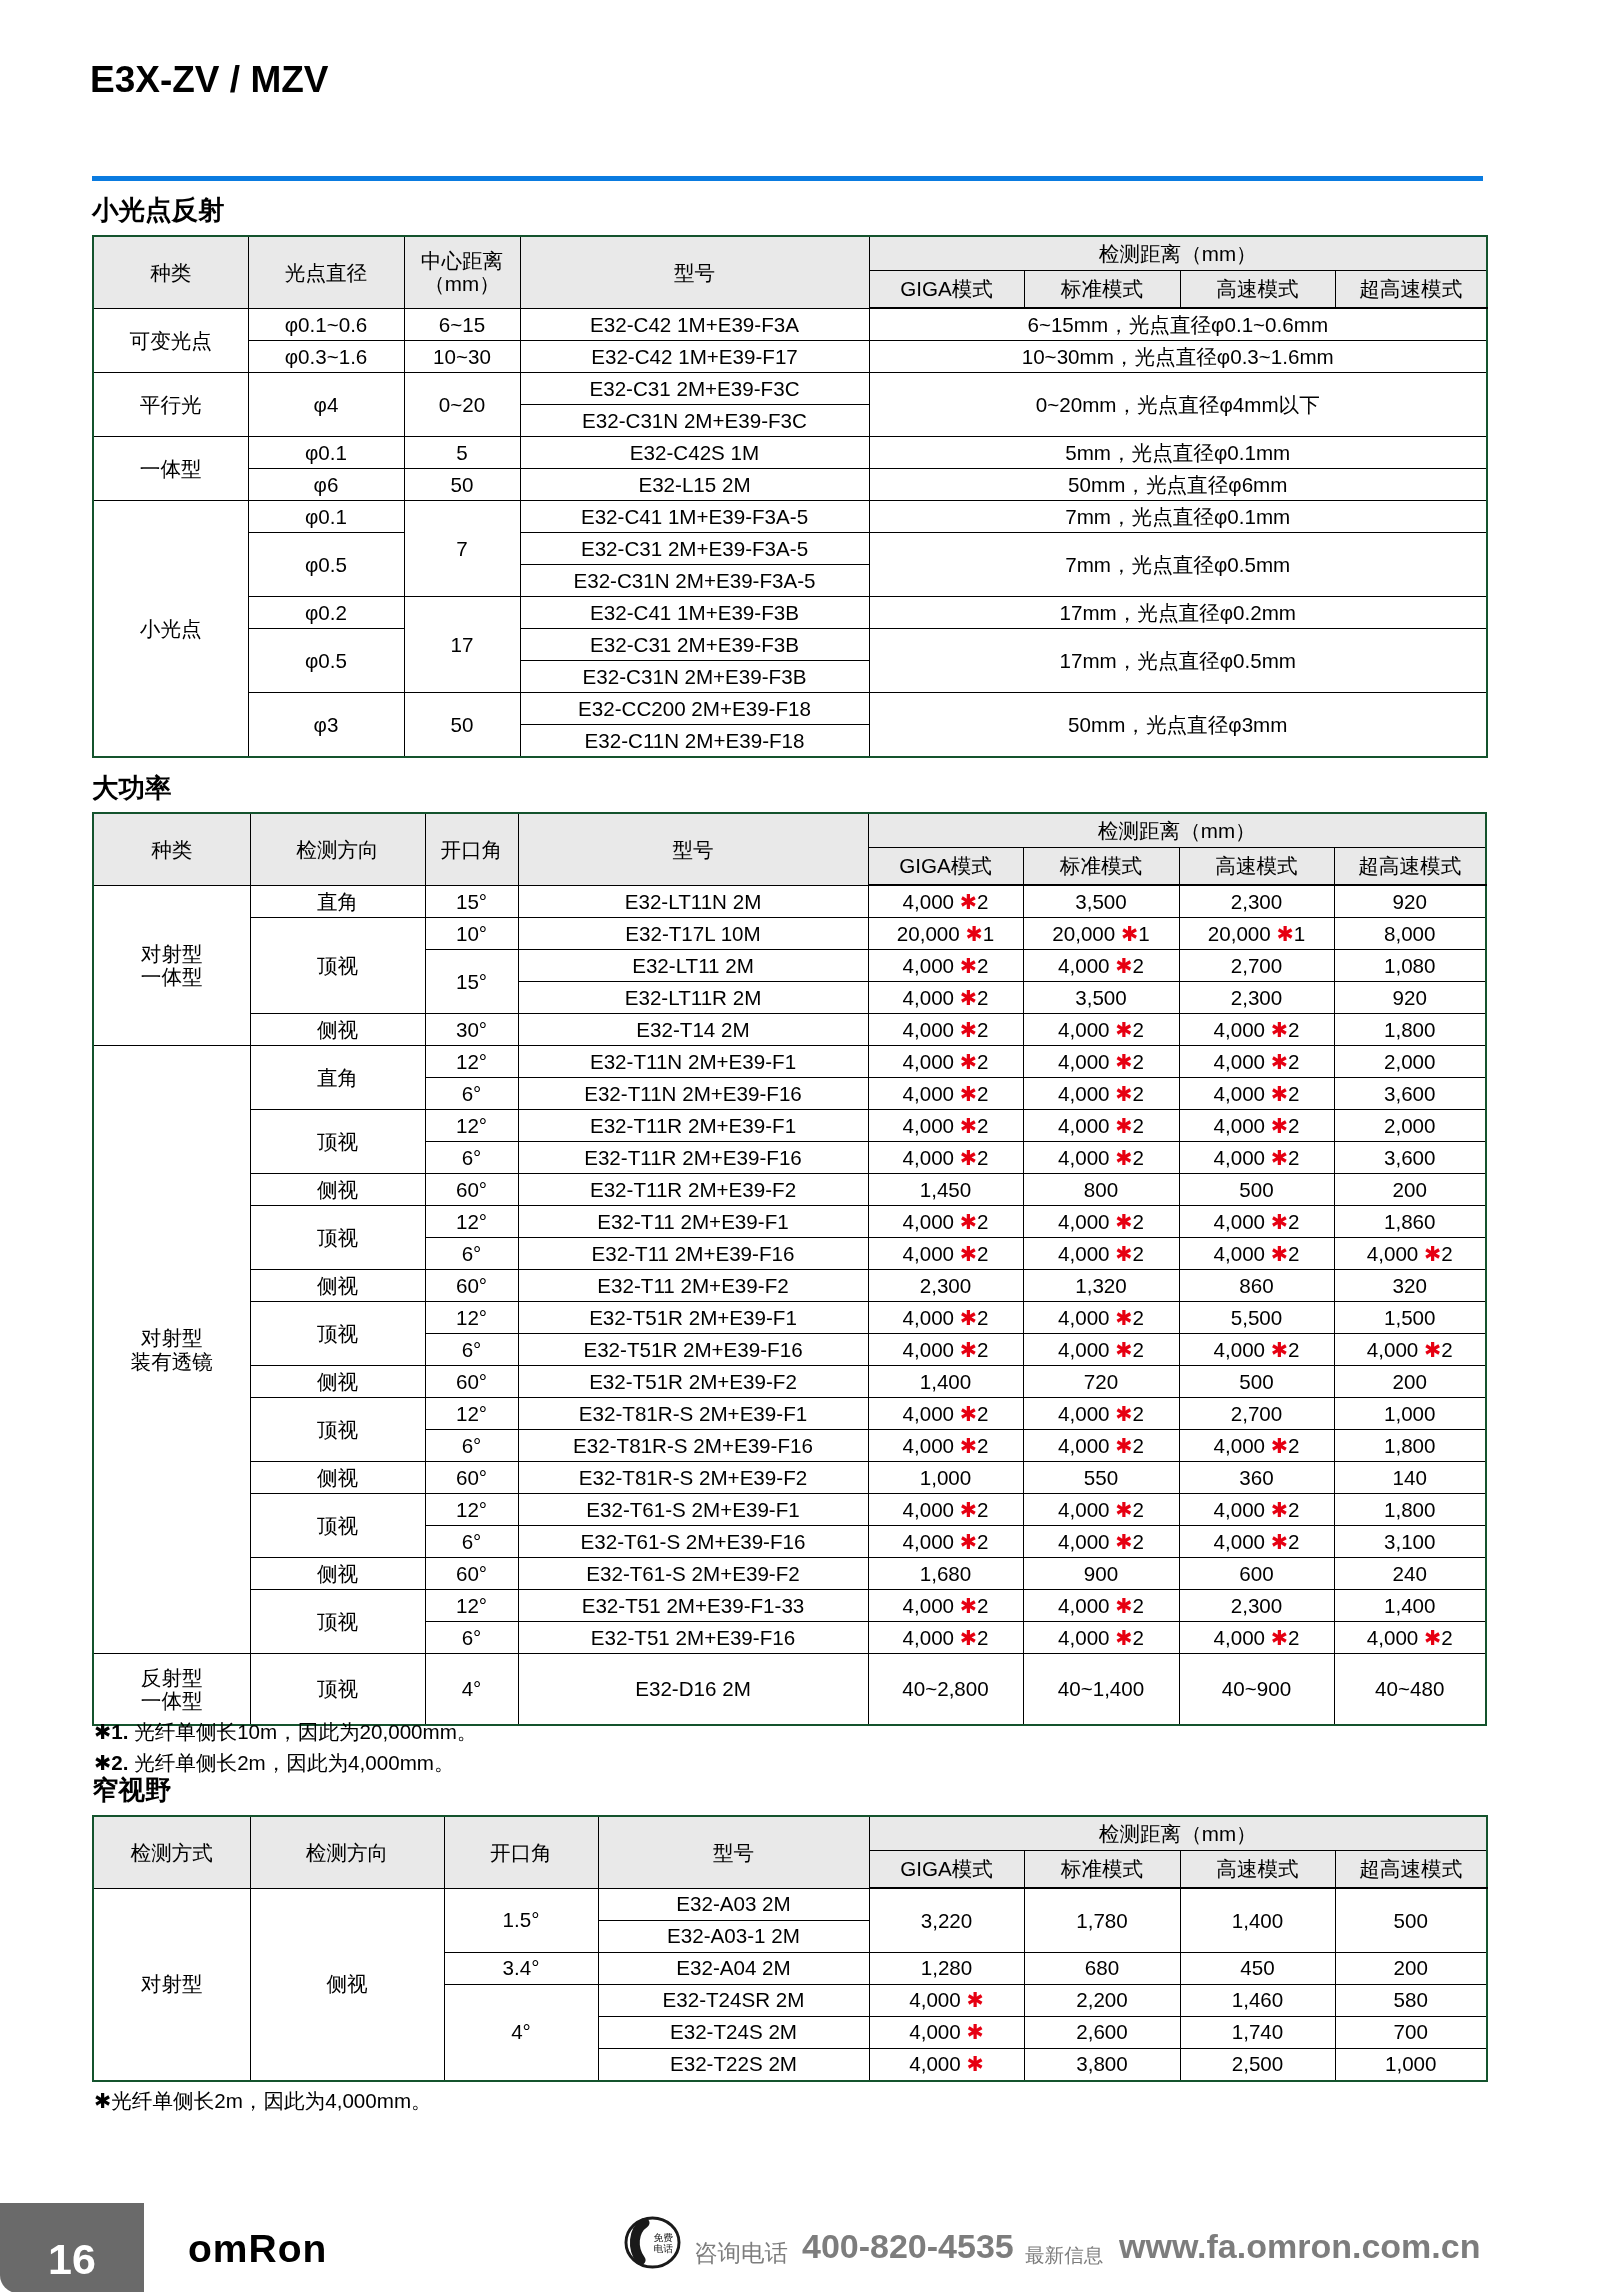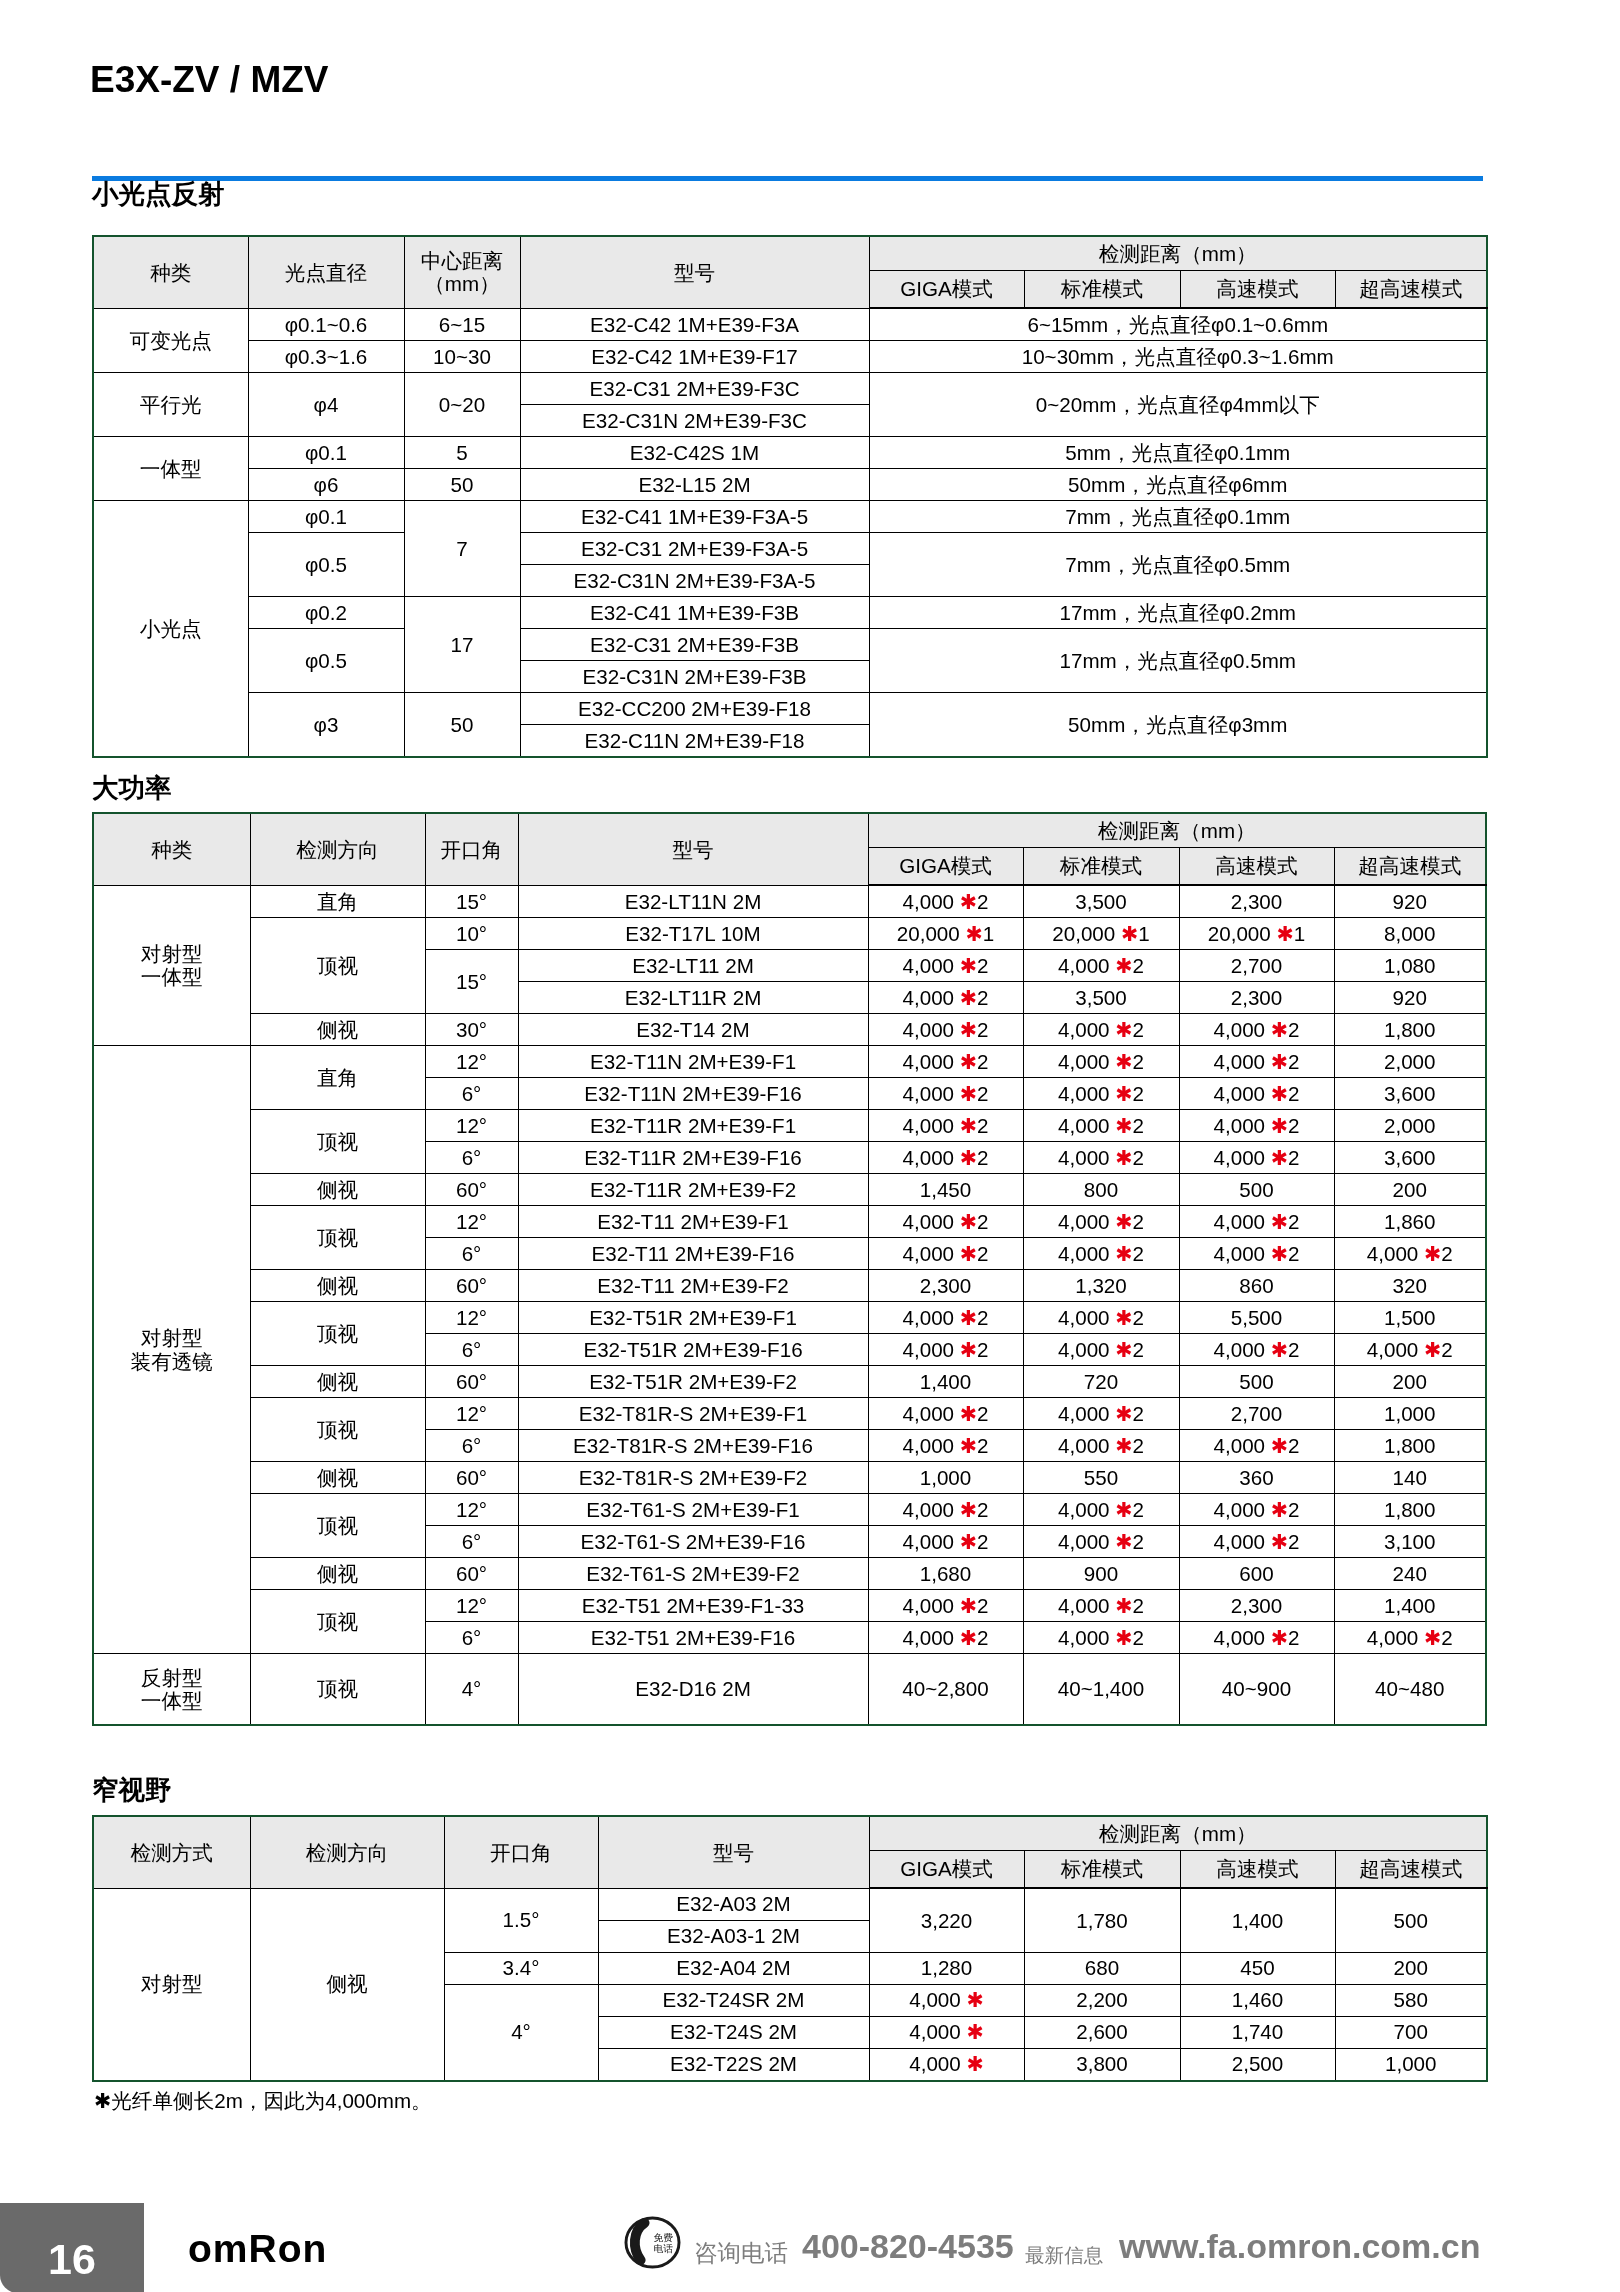--- a/index.html
+++ b/index.html
@@ -37,21 +37,21 @@
   .url{left:1119px;top:2227px;font-size:34px;font-weight:bold;color:#7d7d7d;}
 </style>
 </head>
 <body>
 
 <div id="page">
 
   <div class="abs page-title">E3X-ZV / MZV</div>
   <div class="abs rule"></div>
 
-  <div class="abs sec-title" style="left:92px;top:176px;">小光点反射</div>
+  <div class="abs sec-title" style="left:92px;top:192px;">小光点反射</div>
   <table class="sheet abs" style="left:92px;top:235px;width:1393px;">
     <colgroup>
         <col style="width:155px">
         <col style="width:156px">
         <col style="width:116px">
         <col style="width:349px">
       <col style="width:155px">
         <col style="width:156px">
         <col style="width:155px">
         <col style="width:152px">
@@ -391,20 +391,24 @@
       <td class="bt">4°</td>
       <td class="model bt">E32-D16 2M</td>
       <td class="num bt">40~2,800</td>
       <td class="num bt">40~1,400</td>
       <td class="num bt">40~900</td>
       <td class="num bt">40~480</td>
     </tr>
   </tbody>
     </table>
 
+  <div class="abs notes" style="left:94px;top:1717px;">
+    <div><span class="nmark">✱1.</span> <span>光纤单侧长10m，因此为20,000mm。</span></div>
+    <div><span class="nmark">✱2.</span> <span>光纤单侧长2m，因此为4,000mm。</span></div>
+  </div>
 
   <div class="abs sec-title" style="left:92px;top:1772px;">窄视野</div>
   <table class="sheet abs" style="left:92px;top:1815px;width:1393px;">
     <colgroup>
         <col style="width:157px">
         <col style="width:194px">
         <col style="width:154px">
         <col style="width:271px">
       <col style="width:155px">
         <col style="width:156px">

